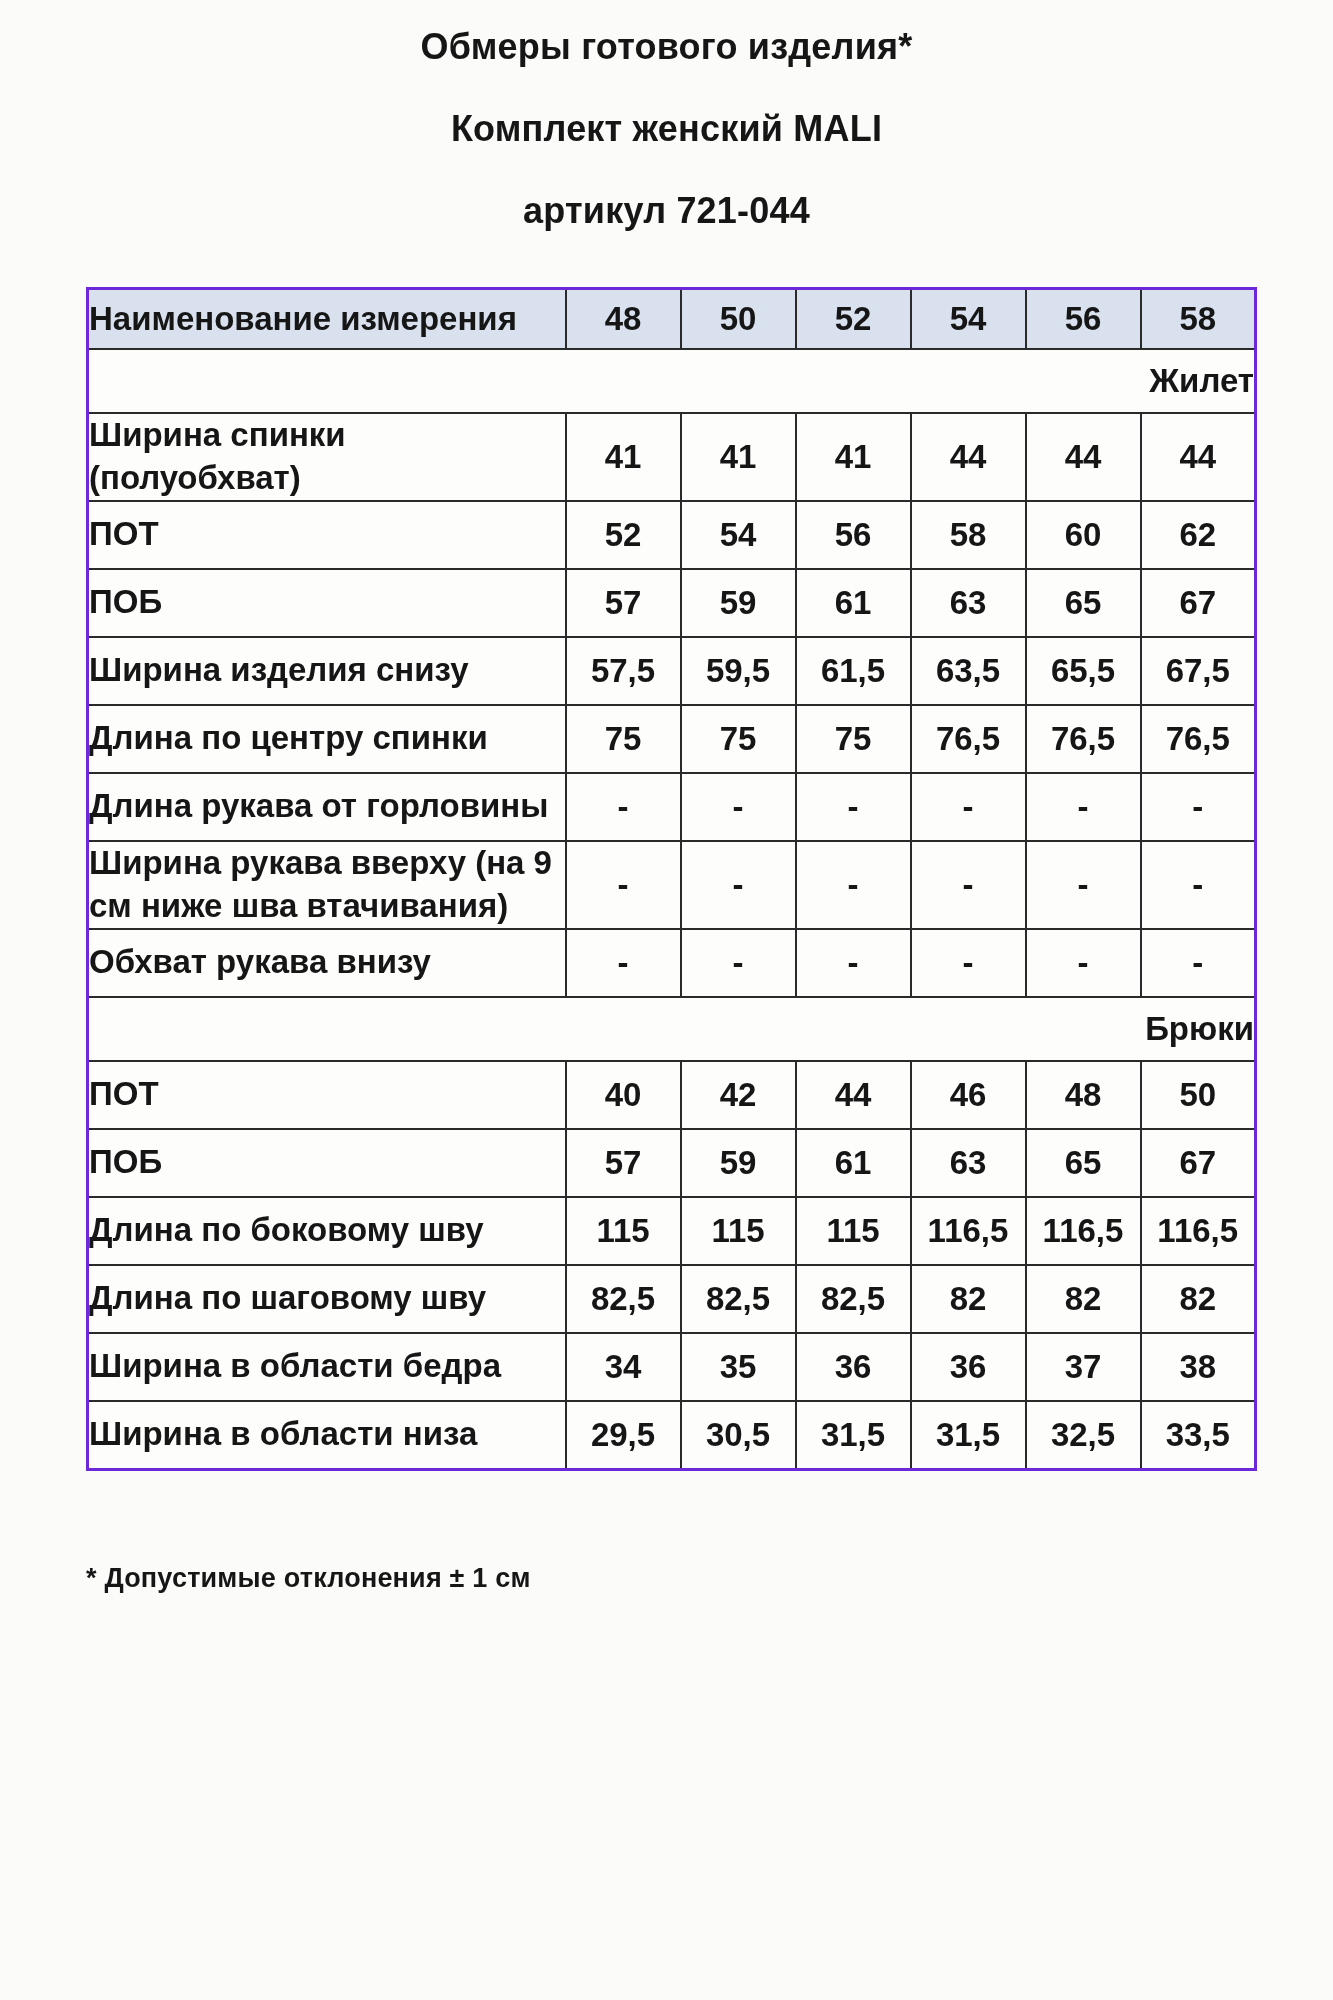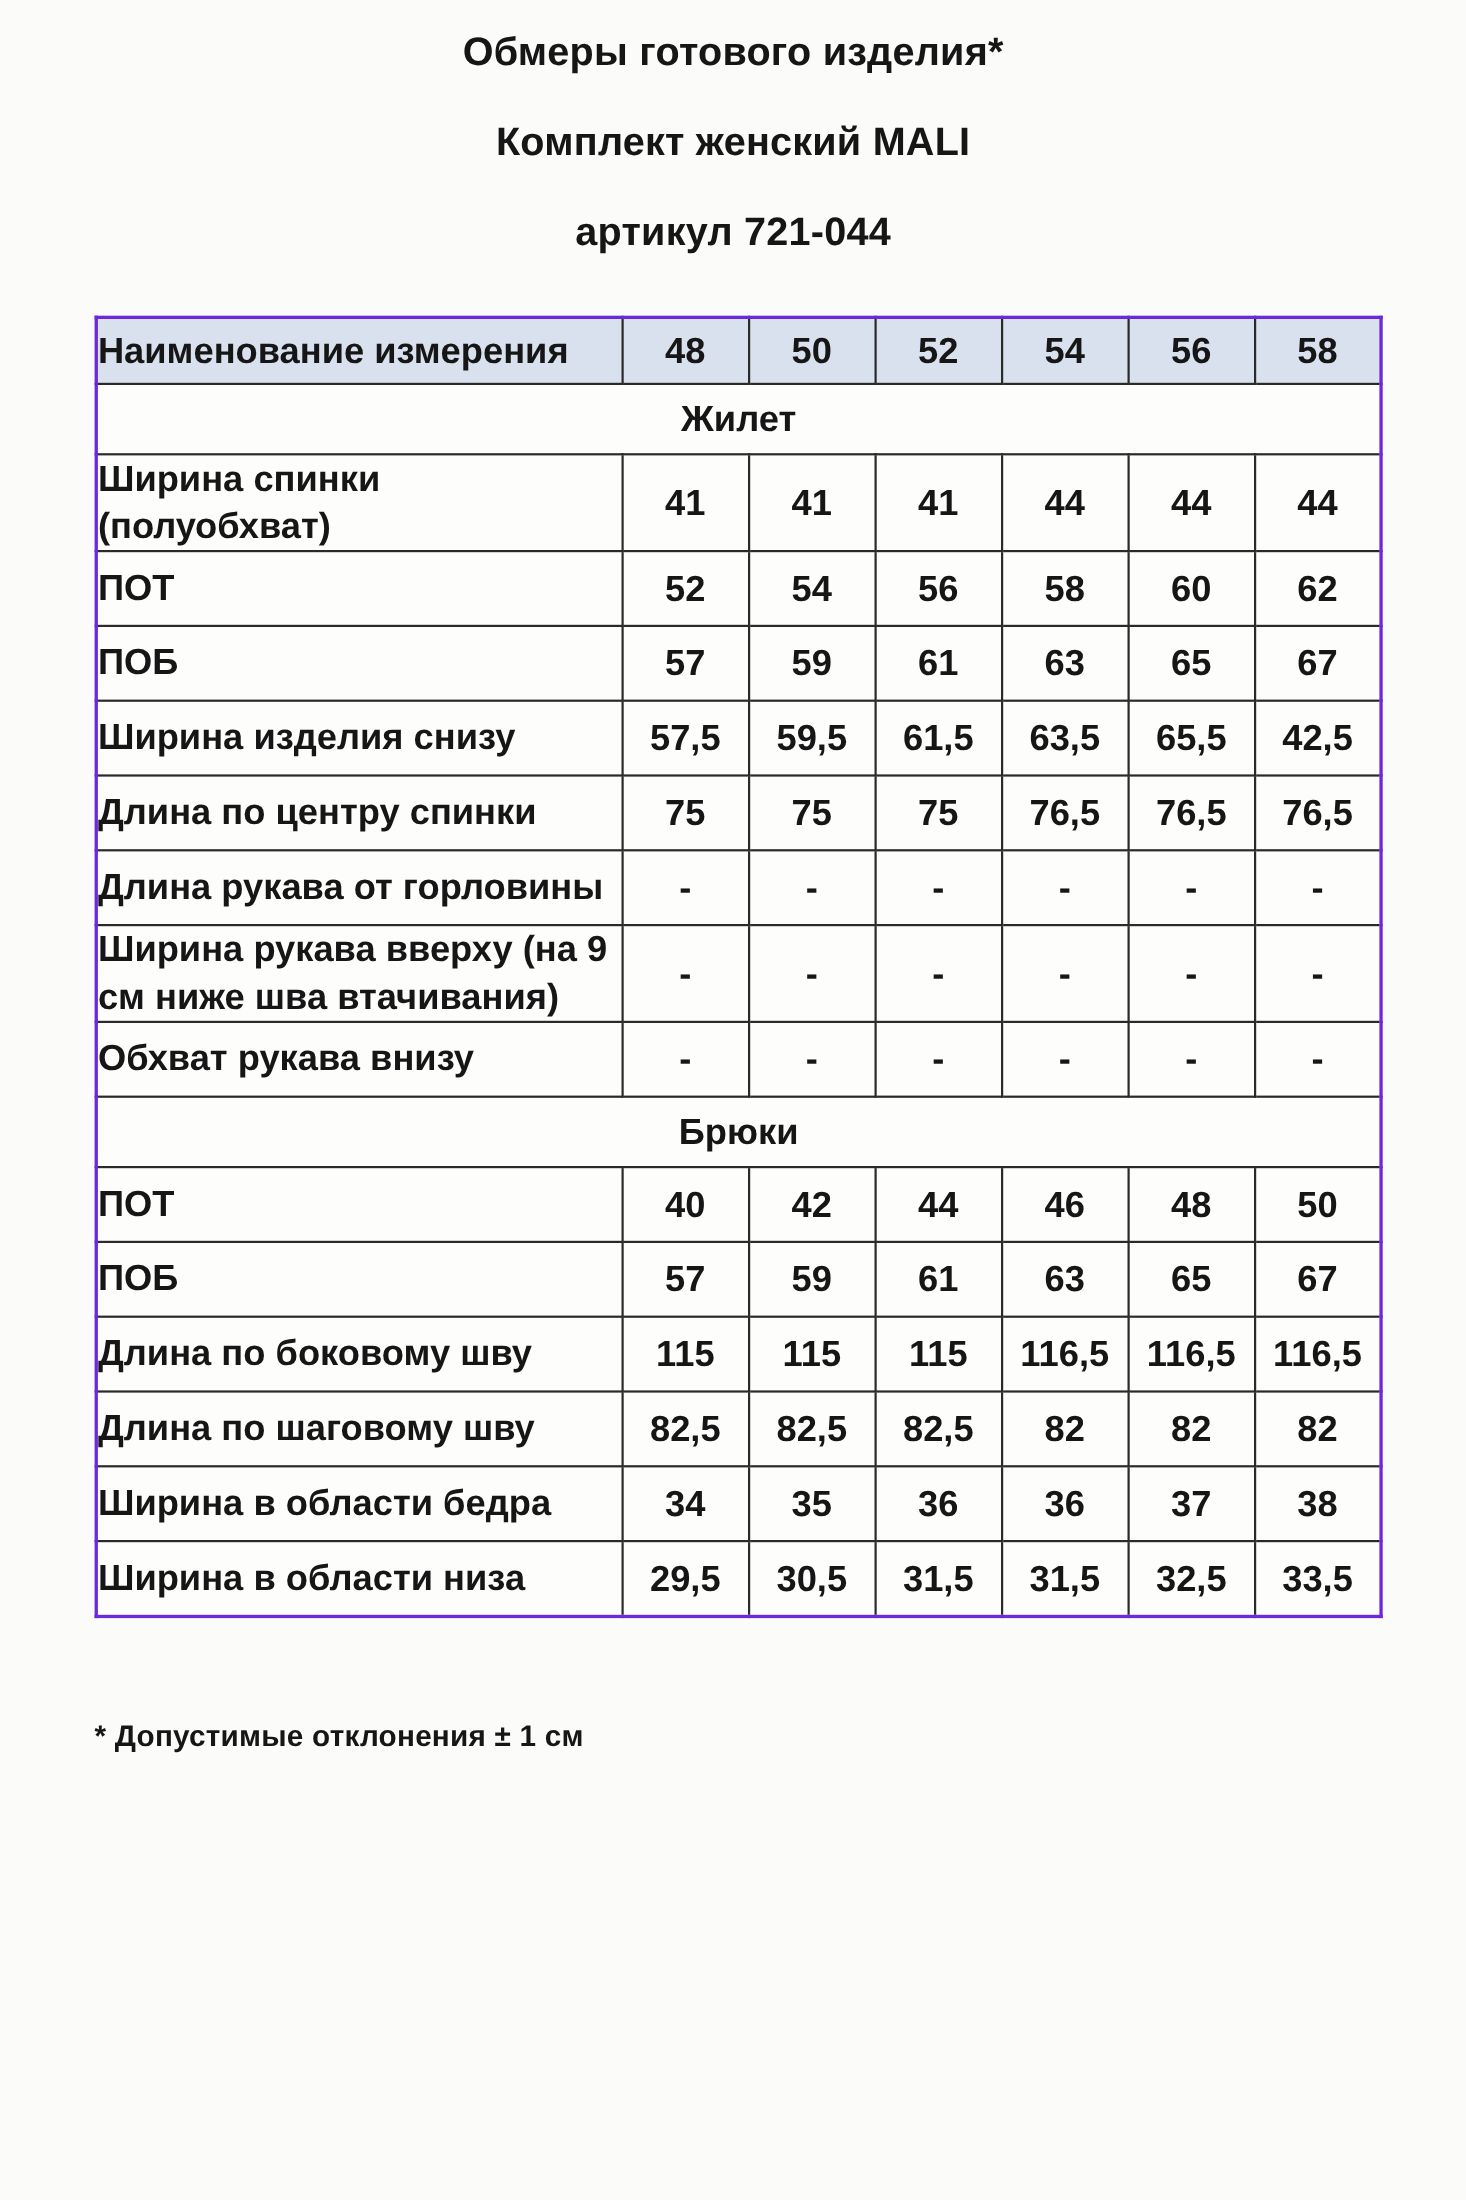--- a/index.html
+++ b/index.html
@@ -53,21 +53,21 @@
     text-align: left;
     padding: 0 10px 0 26px;
     height: 58px;
   }
   th.head-size {
     background: #d9e1ee;
     text-align: center;
     height: 58px;
   }
   td.section {
-    text-align: center;
+    text-align: right;
     height: 62px;
     background: #fdfdfc;
   }
   td.label {
     text-align: left;
     padding: 8px 12px 8px 26px;
     height: 66px;
     line-height: 1.3;
   }
   td.value {
@@ -148,21 +148,21 @@
           <td class="value">65</td>
           <td class="value">67</td>
         </tr>
         <tr>
           <td class="label">Ширина изделия снизу</td>
           <td class="value">57,5</td>
           <td class="value">59,5</td>
           <td class="value">61,5</td>
           <td class="value">63,5</td>
           <td class="value">65,5</td>
-          <td class="value">42,5</td>
+          <td class="value">67,5</td>
         </tr>
         <tr>
           <td class="label">Длина по центру спинки</td>
           <td class="value">75</td>
           <td class="value">75</td>
           <td class="value">75</td>
           <td class="value">76,5</td>
           <td class="value">76,5</td>
           <td class="value">76,5</td>
         </tr>

